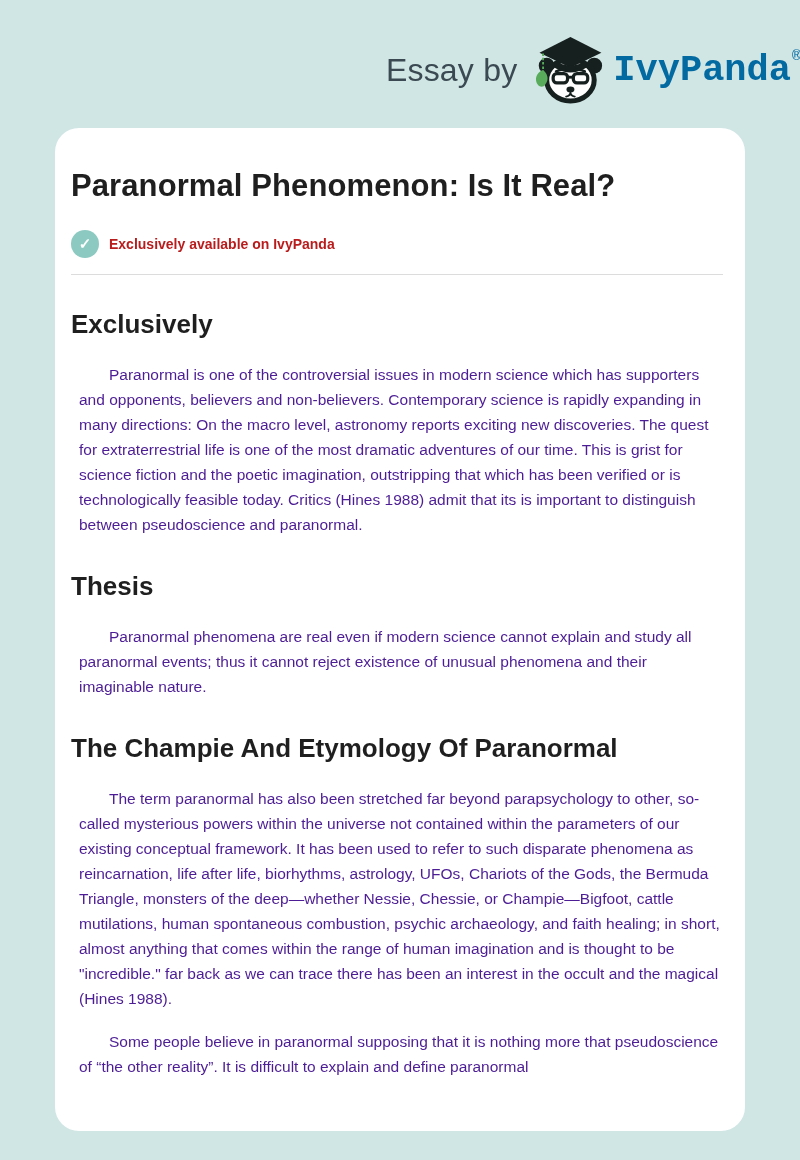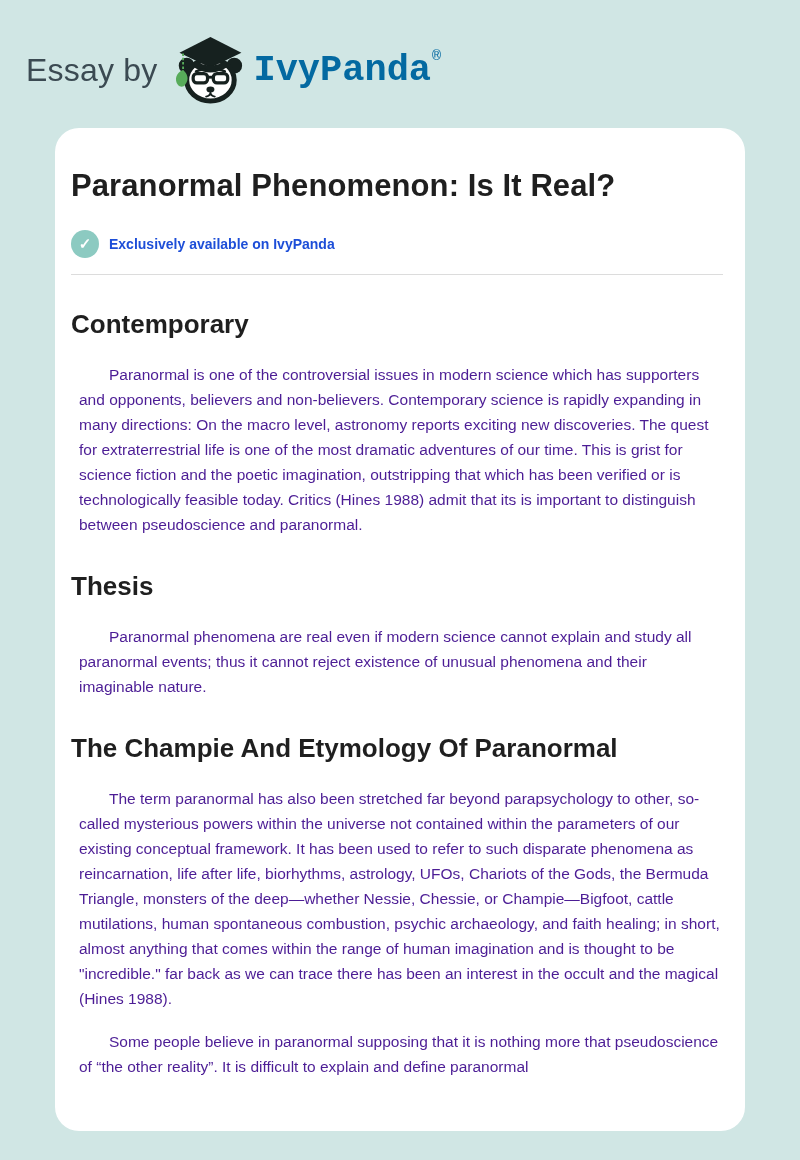--- a/index.html
+++ b/index.html
@@ -9,20 +9,21 @@
     height: 1160px;
     background: #d0e6e4;
     font-family: "Liberation Sans", sans-serif;
     overflow: hidden;
   }
   .header {
     display: flex;
     align-items: center;
     padding: 34px 0 0 26px;
     height: 106px;
+    justify-content: flex-end;
   }
   .essay-by {
     font-size: 32px;
     color: #3b4a52;
     letter-spacing: 0.2px;
     margin-right: 16px;
   }
   .logo-mark {
     width: 72px;
     height: 72px;
@@ -73,21 +74,21 @@
     font-size: 15px;
     font-weight: 700;
     display: flex;
     align-items: center;
     justify-content: center;
     flex: 0 0 auto;
   }
   .badge-text {
     font-size: 14px;
     font-weight: 700;
-    color: #1d4ed8;
+    color: #b91c1c;
   }
   .divider {
     border: none;
     border-top: 1px solid #dcdcdc;
     margin: 0;
   }
   .section h2 {
     font-size: 26px;
     font-weight: 700;
     color: #1f1f1f;
@@ -140,21 +141,21 @@
   <h1 class="doc-title">Paranormal Phenomenon: Is It Real?</h1>
 
   <div class="badge-row">
     <span class="check-circle">✓</span>
     <span class="badge-text">Exclusively available on IvyPanda</span>
   </div>
 
   <hr class="divider">
 
   <div class="section">
-    <h2>Contemporary</h2>
+    <h2>Exclusively</h2>
     <p>Paranormal is one of the controversial issues in modern science which has supporters and opponents, believers and non-believers. Contemporary science is rapidly expanding in many directions: On the macro level, astronomy reports exciting new discoveries. The quest for extraterrestrial life is one of the most dramatic adventures of our time. This is grist for science fiction and the poetic imagination, outstripping that which has been verified or is technologically feasible today. Critics (Hines 1988) admit that its is important to distinguish between pseudoscience and paranormal.</p>
   </div>
 
   <div class="section">
     <h2>Thesis</h2>
     <p>Paranormal phenomena are real even if modern science cannot explain and study all paranormal events; thus it cannot reject existence of unusual phenomena and their imaginable nature.</p>
   </div>
 
   <div class="section">
     <h2>The Champie And Etymology Of Paranormal</h2>

